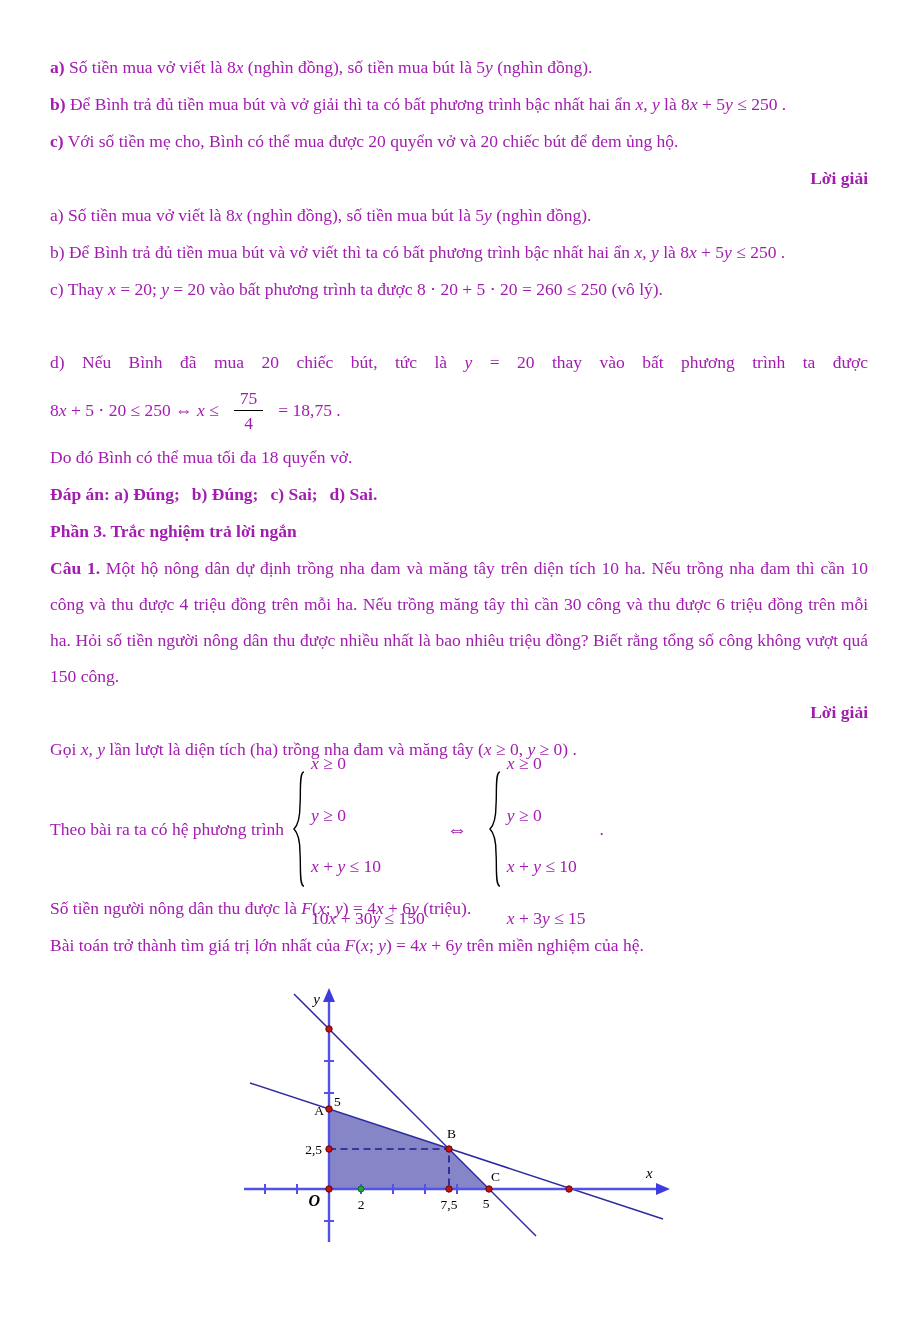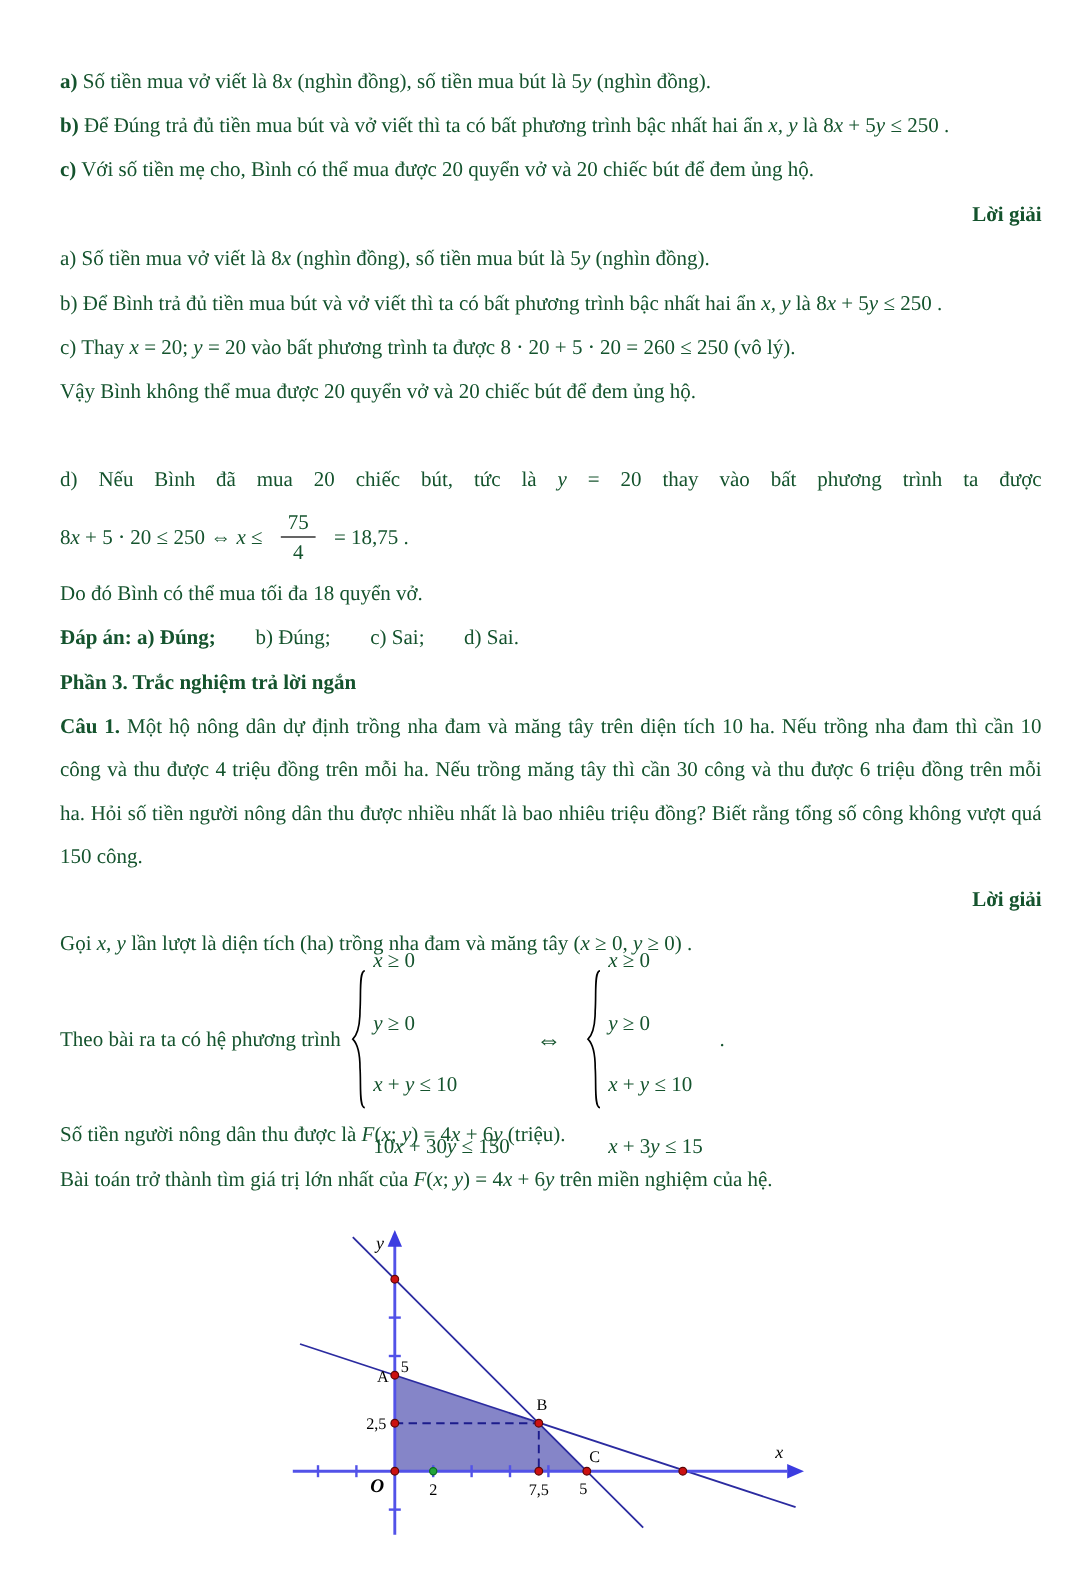--- a/index.html
+++ b/index.html
@@ -3,31 +3,31 @@
 <meta charset="utf-8">
 <style>
   html,body{margin:0;padding:0;background:#fff;}
   .page{
     position:relative;
     width:910px;height:1328px;
     background:#fff;
     box-sizing:border-box;
     padding:49px 42px 0 50px;
     font-family:"Liberation Serif","DejaVu Serif",serif;
-    font-size:17.5px;color:#14532d;
+    font-size:17.5px;color:#a21caf;
     overflow:hidden;
   }
   .para{margin:0;line-height:37px;}
   .center{text-align:right;}
   .tight{line-height:36px;text-align:justify;}
   .just-all{text-align:justify;text-align-last:justify;margin-top:36px;}
   .r-n{font-style:normal;}
   .r-b{font-weight:bold;}
   .r-i{font-style:italic;}
-  .r-bg{font-weight:normal;margin-left:33px;text-align:center;}
+  .r-bg{font-weight:bold;margin-left:12px;text-align:center;}
   
   .formula-line{display:flex;align-items:center;height:58px;line-height:22px;}
   .frac{display:inline-flex;flex-direction:column;align-items:center;margin:0 15px;}
   .frac .num{display:block;padding:0 6px 1px;border-bottom:1.4px solid #000;}
   .frac .den{display:block;padding-top:1px;}
   
   .system-row{display:flex;align-items:center;height:122px;line-height:28.5px;}
   .system-block{display:inline-flex;align-items:center;margin-left:8px;}
   .brace-svg{margin-right:5px;flex:none;}
   .syslines{display:inline-block;}
@@ -39,29 +39,28 @@
   .fig-lbl{font-family:"Liberation Serif","DejaVu Serif",serif;font-size:13.5px;fill:#000;}
   .fig-lbl-i{font-family:"Liberation Serif","DejaVu Serif",serif;font-size:15px;font-style:italic;fill:#000;}
   .fig-lbl-O{font-family:"Liberation Serif","DejaVu Serif",serif;font-size:16px;font-style:italic;font-weight:bold;fill:#000;}
 </style>
 </head>
 <body>
 
 <div class="page">
 
   <p class="para"><span class="r-b">a)</span><span class="r-n"> Số tiền mua vở viết là 8</span><span class="r-i">x</span><span class="r-n"> (nghìn đồng), số tiền mua bút là 5</span><span class="r-i">y</span><span class="r-n"> (nghìn đồng).</span></p>
-  <p class="para"><span class="r-b">b)</span><span class="r-n"> Để Đúng trả đủ tiền mua bút và vở viết thì ta có bất phương trình bậc nhất hai ẩn </span><span class="r-i">x, y</span><span class="r-n"> là 8</span><span class="r-i">x</span><span class="r-n"> + 5</span><span class="r-i">y</span><span class="r-n"> ≤ 250 .</span></p>
+  <p class="para"><span class="r-b">b)</span><span class="r-n"> Để Bình trả đủ tiền mua bút và vở giải thì ta có bất phương trình bậc nhất hai ẩn </span><span class="r-i">x, y</span><span class="r-n"> là 8</span><span class="r-i">x</span><span class="r-n"> + 5</span><span class="r-i">y</span><span class="r-n"> ≤ 250 .</span></p>
   <p class="para"><span class="r-b">c)</span><span class="r-n"> Với số tiền mẹ cho, Bình có thể mua được 20 quyển vở và 20 chiếc bút để đem ủng hộ.</span></p>
 
   <p class="para center r-b">Lời giải</p>
 
   <p class="para"><span class="r-n">a) Số tiền mua vở viết là 8</span><span class="r-i">x</span><span class="r-n"> (nghìn đồng), số tiền mua bút là 5</span><span class="r-i">y</span><span class="r-n"> (nghìn đồng).</span></p>
   <p class="para"><span class="r-n">b) Để Bình trả đủ tiền mua bút và vở viết thì ta có bất phương trình bậc nhất hai ẩn </span><span class="r-i">x, y</span><span class="r-n"> là 8</span><span class="r-i">x</span><span class="r-n"> + 5</span><span class="r-i">y</span><span class="r-n"> ≤ 250 .</span></p>
   <p class="para"><span class="r-n">c) Thay </span><span class="r-i">x</span><span class="r-n"> = 20; </span><span class="r-i">y</span><span class="r-n"> = 20 vào bất phương trình ta được 8 ⋅ 20 + 5 ⋅ 20 = 260 ≤ 250 (vô lý).</span></p>
-  <p class="para"><span class="r-n">Vậy Bình không thể mua được 20 quyển vở và 20 chiếc bút để đem ủng hộ.</span></p>
   <p class="para just-all"><span class="r-n">d) Nếu Bình đã mua 20 chiếc bút, tức là </span><span class="r-i">y</span><span class="r-n"> = 20 thay vào bất phương trình ta được</span></p>
 
   <div class="para formula-line">
     <span><span class="r-n">8</span><span class="r-i">x</span><span class="r-n"> + 5 ⋅ 20 ≤ 250 ⇔ </span><span class="r-i">x</span><span class="r-n"> ≤ </span></span>
     <span class="frac">
       <span class="num">75</span>
       <span class="den">4</span>
     </span>
     <span><span class="r-n"> = 18,75 .</span></span>
   </div>

